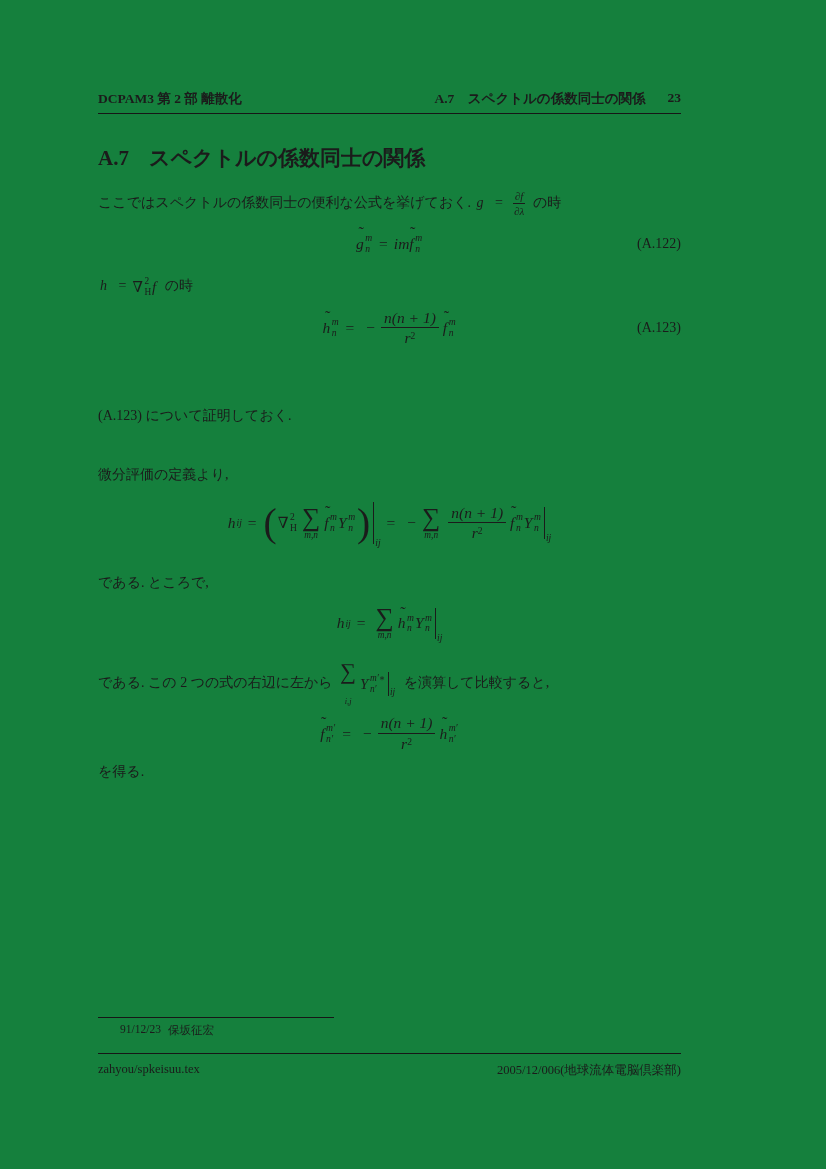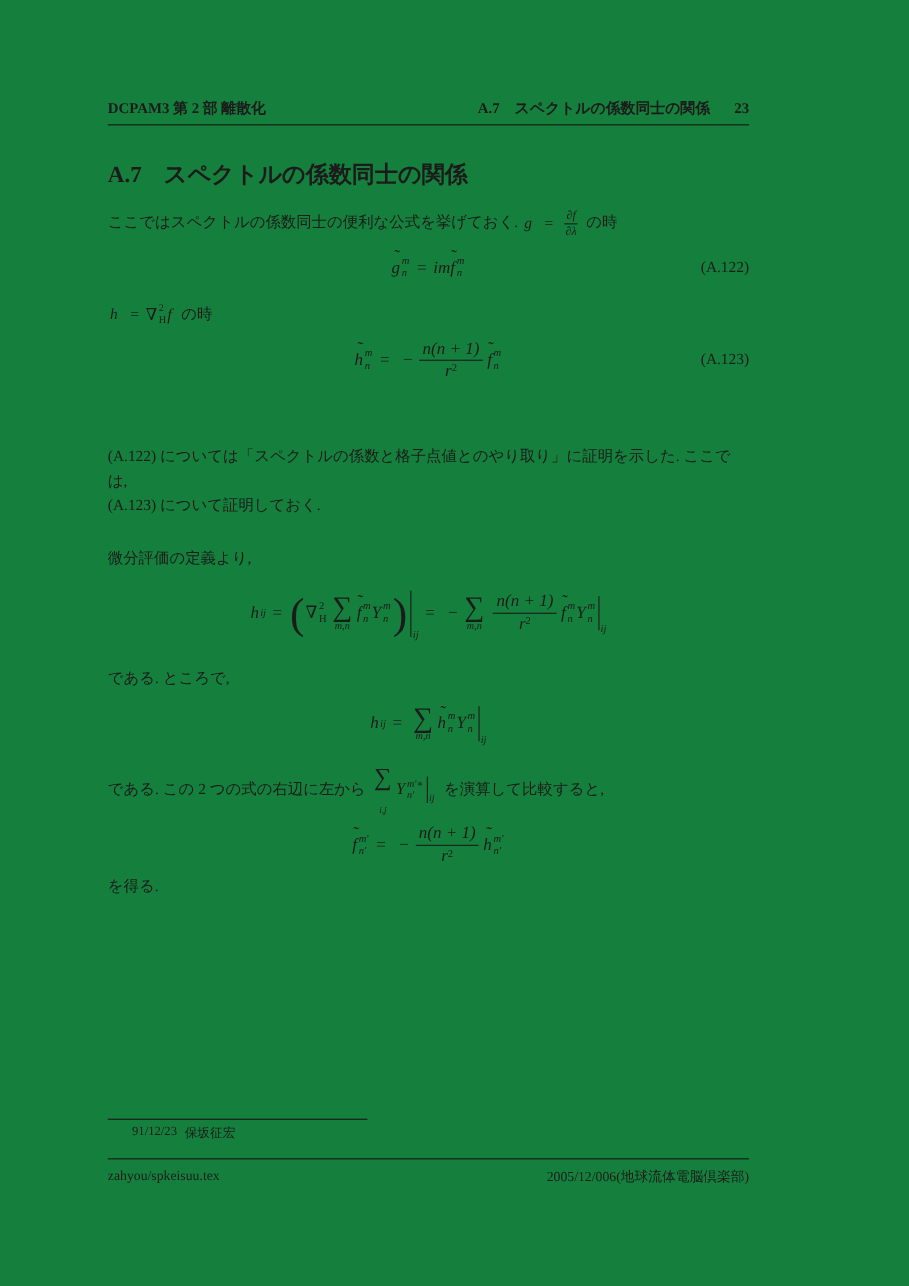--- a/index.html
+++ b/index.html
@@ -6,31 +6,31 @@
   .page{
     position:relative;width:826px;height:1169px;background:#15803d;
     font-family:"Liberation Serif","DejaVu Serif",serif;color:#1b1b1b;
     overflow:hidden;margin:0 auto;
   }
   .content{position:absolute;left:98px;top:90px;width:583px;}
 
   
   .running-header{display:flex;justify-content:space-between;align-items:baseline;
     font-weight:bold;font-size:13.5px;}
-  .hright{display:flex;gap:22px;align-items:center;}
+  .hright{display:flex;gap:22px;align-items:flex-start;}
   .hrule{border-top:1.4px solid #161616;margin-top:5px;}
 
   
   .sec{margin:30px 0 0 0;font-size:21px;font-weight:bold;display:flex;gap:20px;align-items:baseline;}
 
   
   .para{font-size:14px;line-height:1.6;margin:0;}
   .p1{margin-top:18px;}
   .p2{margin-top:58px;}
-  .p3{margin-top:26px;}
+  .p3{margin-top:36px;}
   .p4{margin-top:28px;}
   .p5{margin-top:20px;}
   .p6{margin-top:8px;}
 
   
   .eq{position:relative;display:flex;justify-content:center;align-items:center;
       font-size:15.5px;margin-top:14px;}
   .eq .mrow{display:inline-flex;align-items:center;}
   .eqnum{position:absolute;right:0;top:50%;transform:translateY(-50%);font-size:14px;font-style:normal;}
   .eq122row{margin-top:16px;}
@@ -164,21 +164,20 @@
         <span class="tv"><span class="tld">˜</span><span class="vb">f</span></span>
           <span class="ss">
             <span>m</span>
             <span>n</span>
           </span>
       </span>
       <span class="eqnum">(A.123)</span>
     </div>
 
     <p class="para p2">
-      <span style="display:block">(A.122) については「スペクトルの係数と格子点値とのやり取り」に証明を示した. ここでは,</span>
       <span style="display:block">(A.123) について証明しておく.</span>
     </p>
 
     <p class="para p3">微分評価の定義より,</p>
 
     <div class="eq eqArow">
       <span class="mrow">
         <span class="vb">h</span>
           <span class="nsub">ij</span>
         <span class="rel">=</span>

